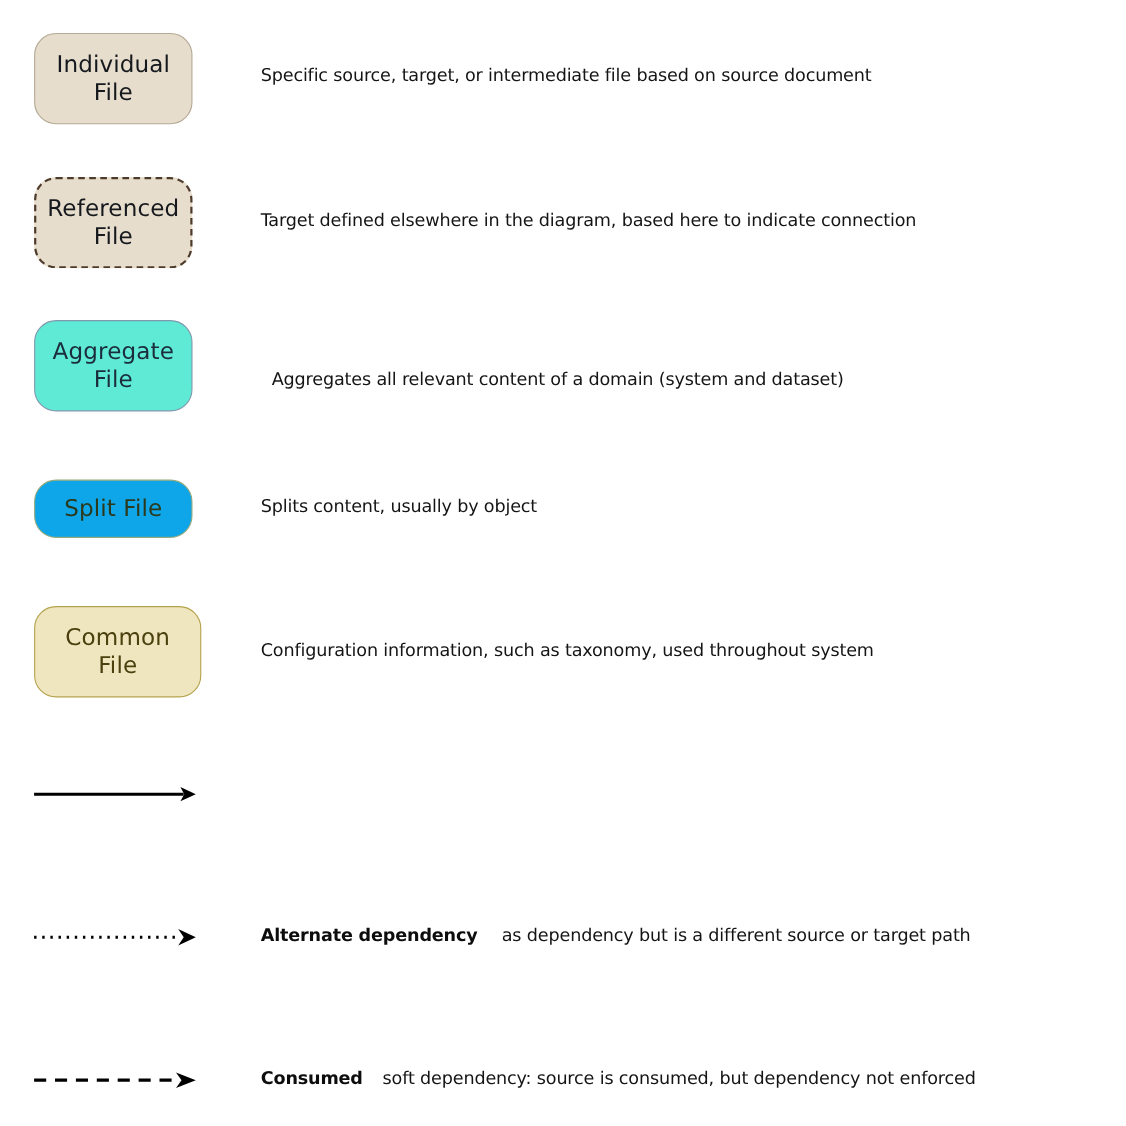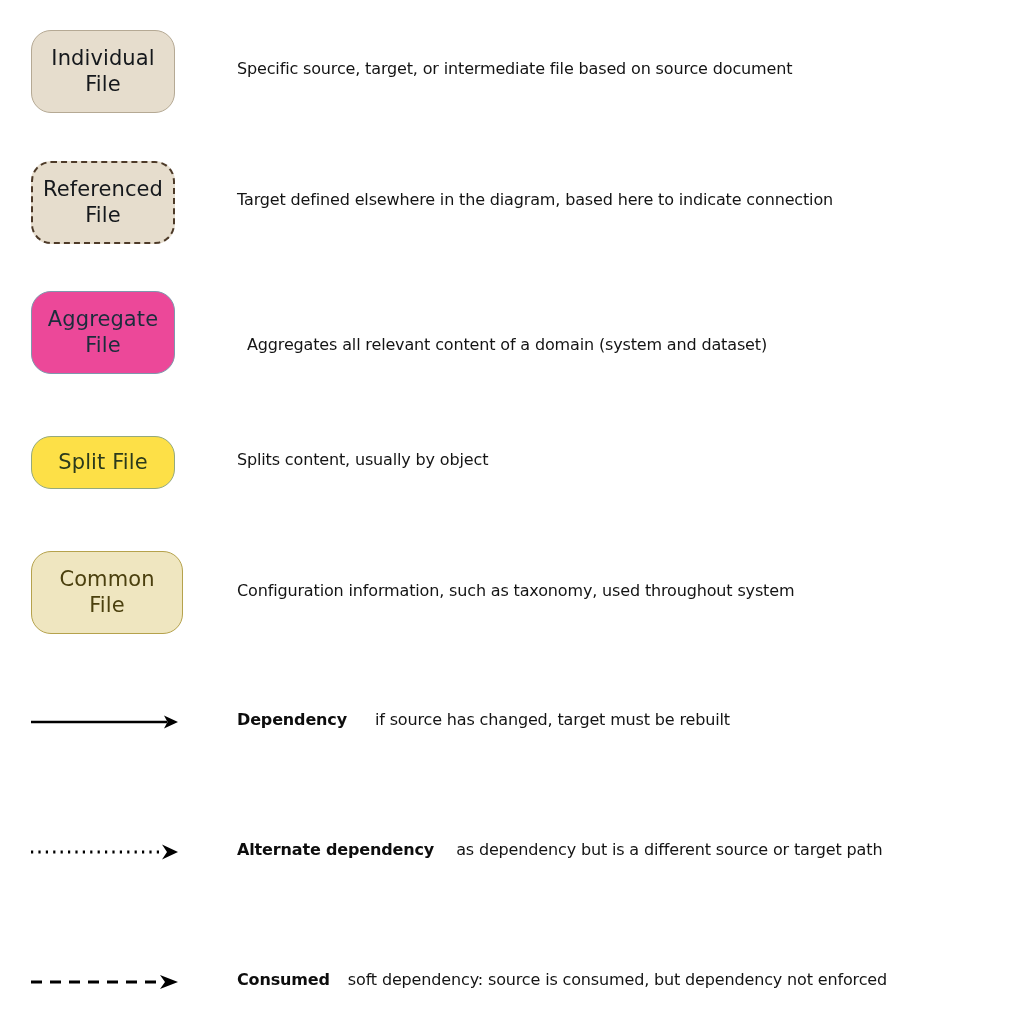--- a/index.html
+++ b/index.html
@@ -52,29 +52,29 @@
     width: 144px;
     height: 83px;
     background: #e6ddcd;
     border: 2.4px dashed #4d3a28;
     color: #15181c;
   }
   .sw-aggregate {
     top: 291px;
     width: 144px;
     height: 83px;
-    background: #ec4899;
+    background: #5eead4;
     border: 1.8px solid #7e98ad;
     color: #1b2d3c;
   }
   .sw-split {
     top: 436px;
     width: 144px;
     height: 53px;
-    background: #fde047;
+    background: #0ea5e9;
     border: 1.8px solid #94a97d;
     color: #2b3a1c;
   }
   .sw-common {
     top: 551px;
     width: 152px;
     height: 83px;
     background: #efe6c0;
     border: 1.8px solid #b5a24c;
     color: #4b400e;
@@ -141,23 +141,20 @@
   <div class="swatch sw-common">Common
 File</div>
   <div class="desc d-common">Configuration information, such as taxonomy, used throughout system</div>
 
   <div class="connector c-dependency">
     <svg width="148" height="22" viewBox="0 0 148 22">
       <line x1="0" y1="11" x2="136" y2="11" stroke="#000000" stroke-width="2.6"></line>
       <path d="M133 4.5 L147 11 L133 17.5 L136.5 11 Z" fill="#000000"></path>
     </svg>
   </div>
-  <div class="desc d-dependency">
-    <span class="desc-term">Dependency</span><span class="desc-gap-wide"></span><span>if source has changed, target must be rebuilt</span>
-  </div>
 
   <div class="connector c-alternate">
     <svg width="148" height="22" viewBox="0 0 148 22">
       <line x1="0" y1="11" x2="132" y2="11" stroke="#000000" stroke-width="2.8" stroke-dasharray="2.2 5.2" stroke-linecap="butt"></line>
       <path d="M131 3.5 L147 11 L131 18.5 L136 11 Z" fill="#000000"></path>
     </svg>
   </div>
   <div class="desc d-alternate">
     <span class="desc-term">Alternate dependency</span><span class="desc-gap-medium"></span><span>as dependency but is a different source or target path</span>
   </div>

